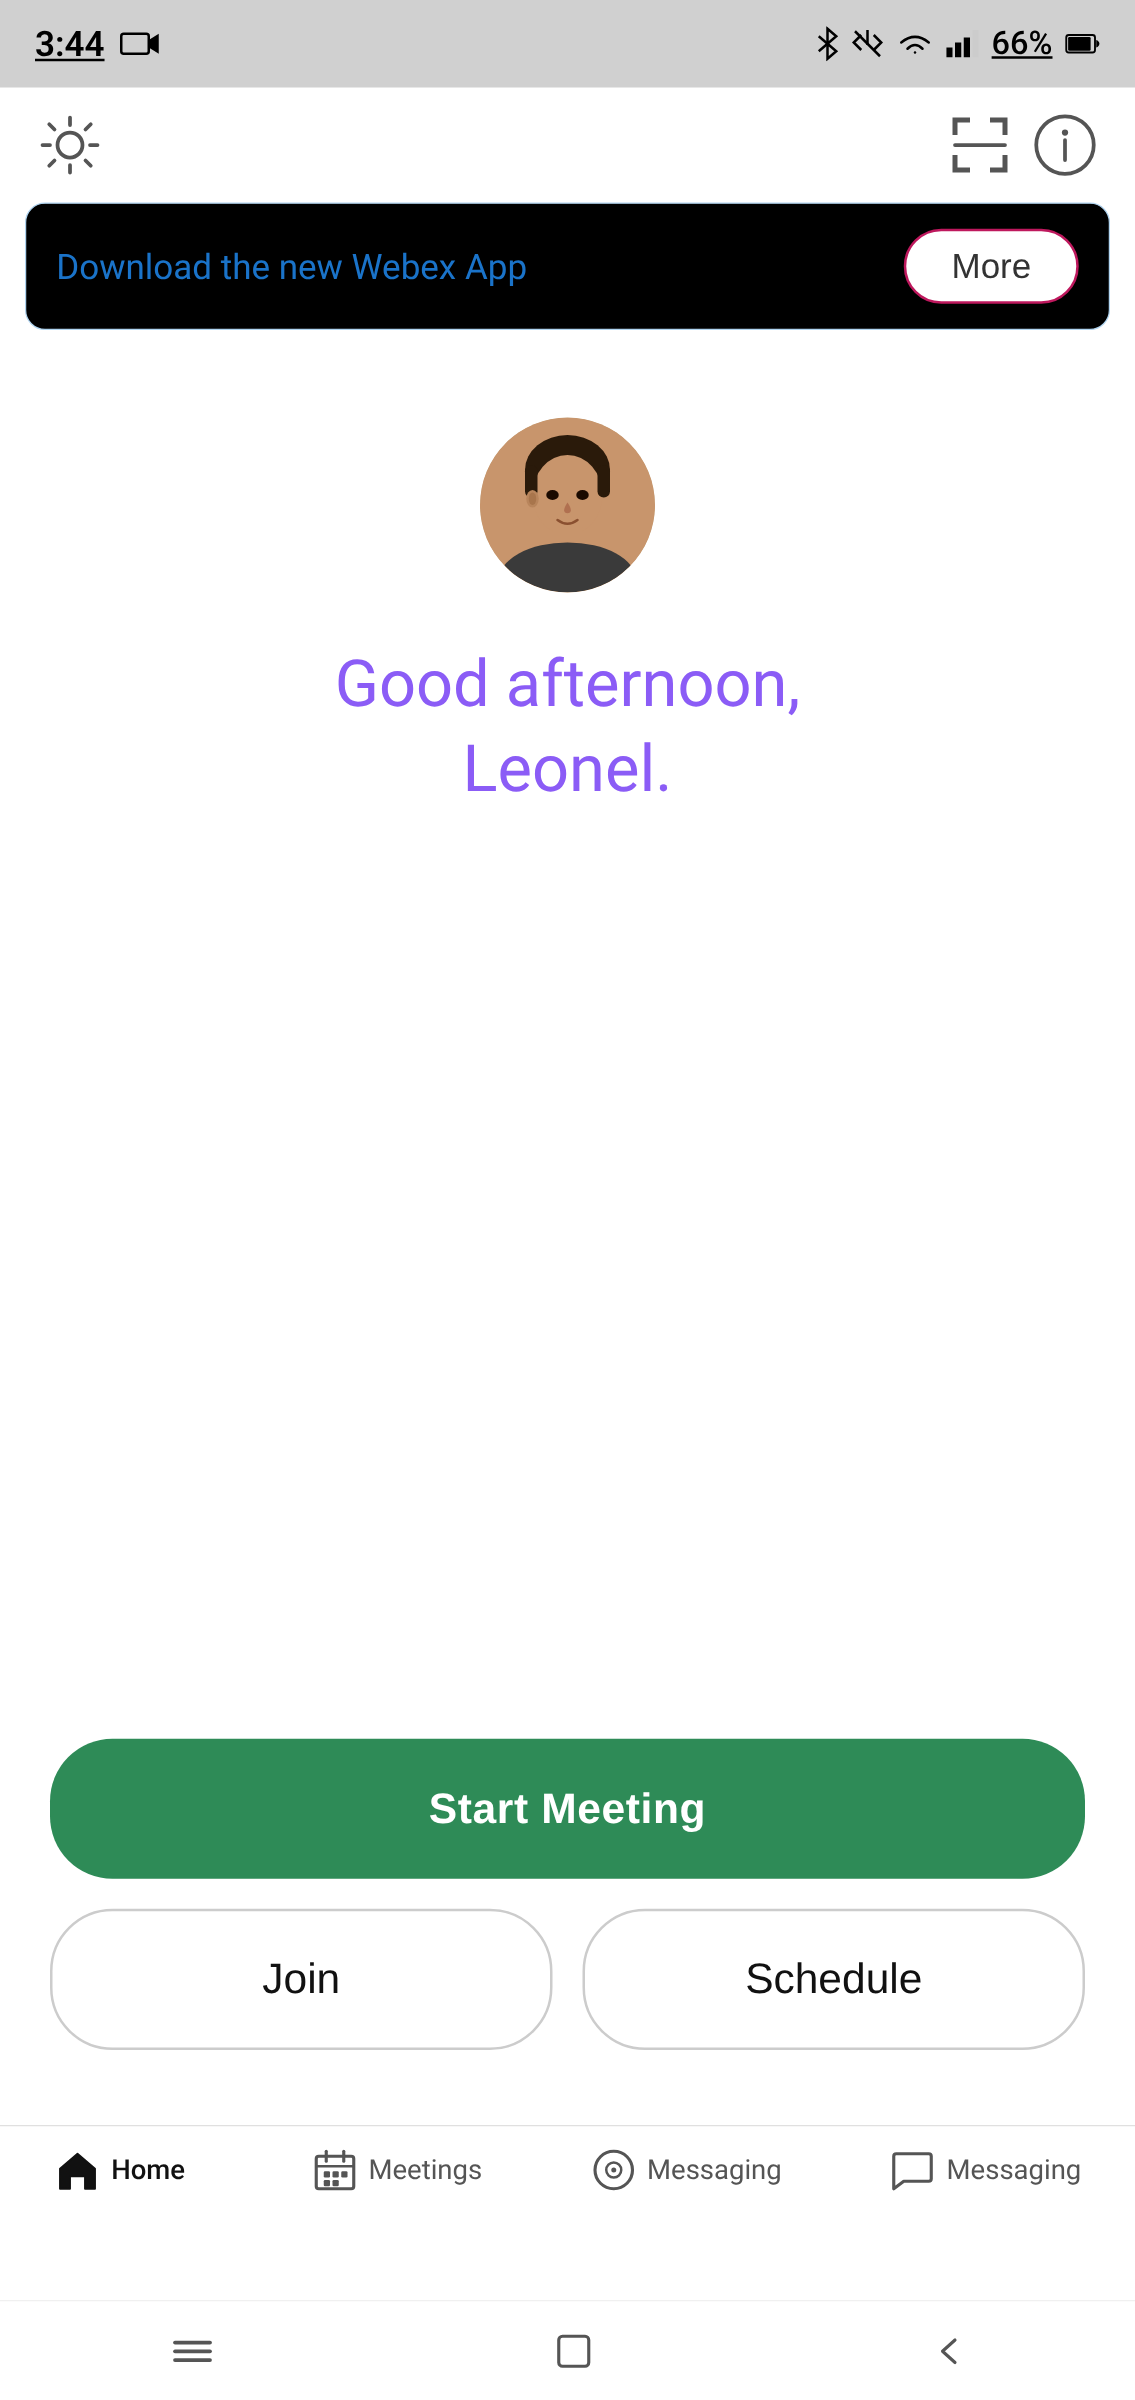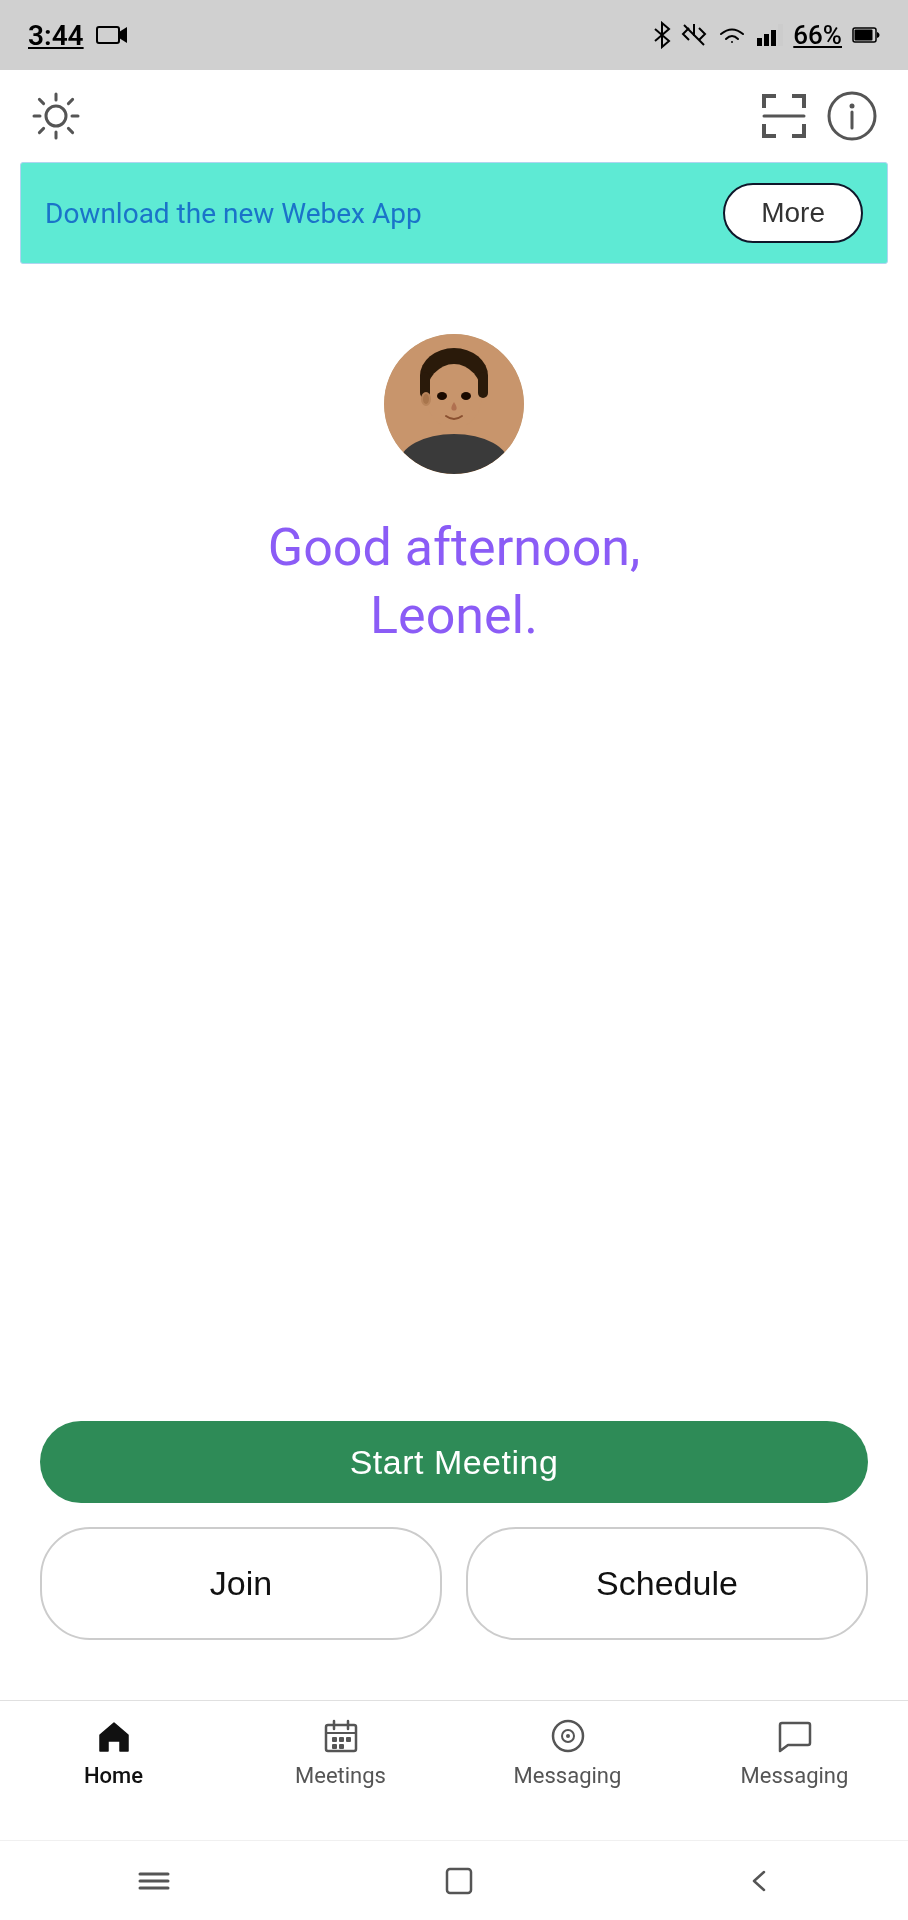--- a/index.html
+++ b/index.html
@@ -67,38 +67,38 @@
 
     .scan-icon, .info-icon {
       width: 52px;
       height: 52px;
       cursor: pointer;
     }
 
     
     .banner {
       margin: 0 20px 20px 20px;
-      background: #5eead4;
+      background: #000000;
       border: 1.5px solid #b0d4f0;
-      border-radius: 3px;
+      border-radius: 16px;
       padding: 20px 24px;
       display: flex;
       align-items: center;
       justify-content: space-between;
       flex-shrink: 0;
     }
 
     .banner-text {
       font-size: 28px;
       color: #1a73c9;
       font-weight: 400;
     }
 
     .more-button {
-      border: 2px solid #0f172a;
+      border: 2px solid #be185d;
       border-radius: 40px;
       padding: 12px 36px;
       background: white;
       font-size: 28px;
       color: #333;
       cursor: pointer;
       font-weight: 400;
     }
 
     
@@ -144,26 +144,26 @@
     .action-buttons {
       width: 100%;
       display: flex;
       flex-direction: column;
       gap: 24px;
       margin-bottom: 30px;
     }
 
     .start-meeting-btn {
       width: 100%;
-      height: 82px;
+      height: 112px;
       background: #2e8b57;
       border: none;
       border-radius: 50px;
       font-size: 34px;
-      font-weight: 400;
+      font-weight: 700;
       color: white;
       cursor: pointer;
       letter-spacing: 0.5px;
     }
 
     .secondary-buttons {
       display: flex;
       gap: 24px;
     }
 
@@ -186,21 +186,20 @@
       align-items: flex-start;
       justify-content: space-around;
       border-top: 1px solid #e0e0e0;
       padding-top: 16px;
       flex-shrink: 0;
       background: white;
     }
 
     .nav-item {
       display: flex;
-      flex-direction: column;
       align-items: center;
       gap: 8px;
       cursor: pointer;
       min-width: 120px;
     }
 
     .nav-icon {
       font-size: 38px;
       color: #555;
     }

